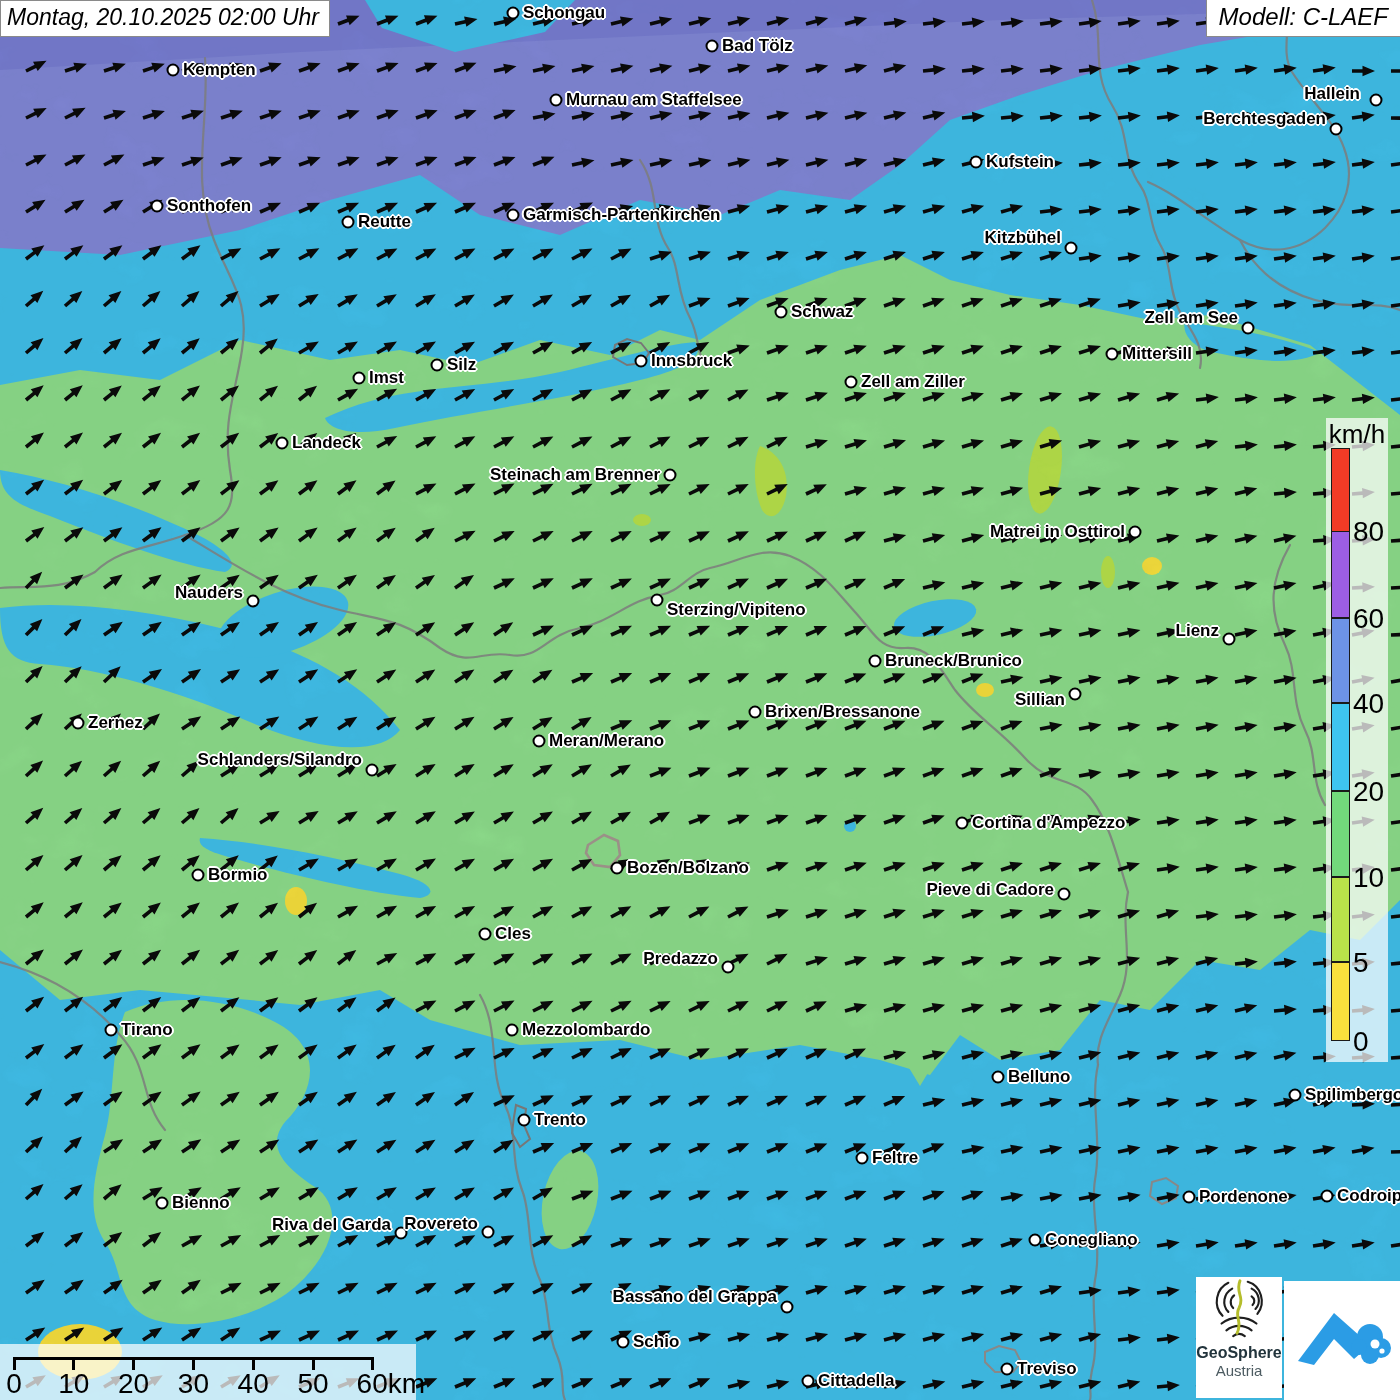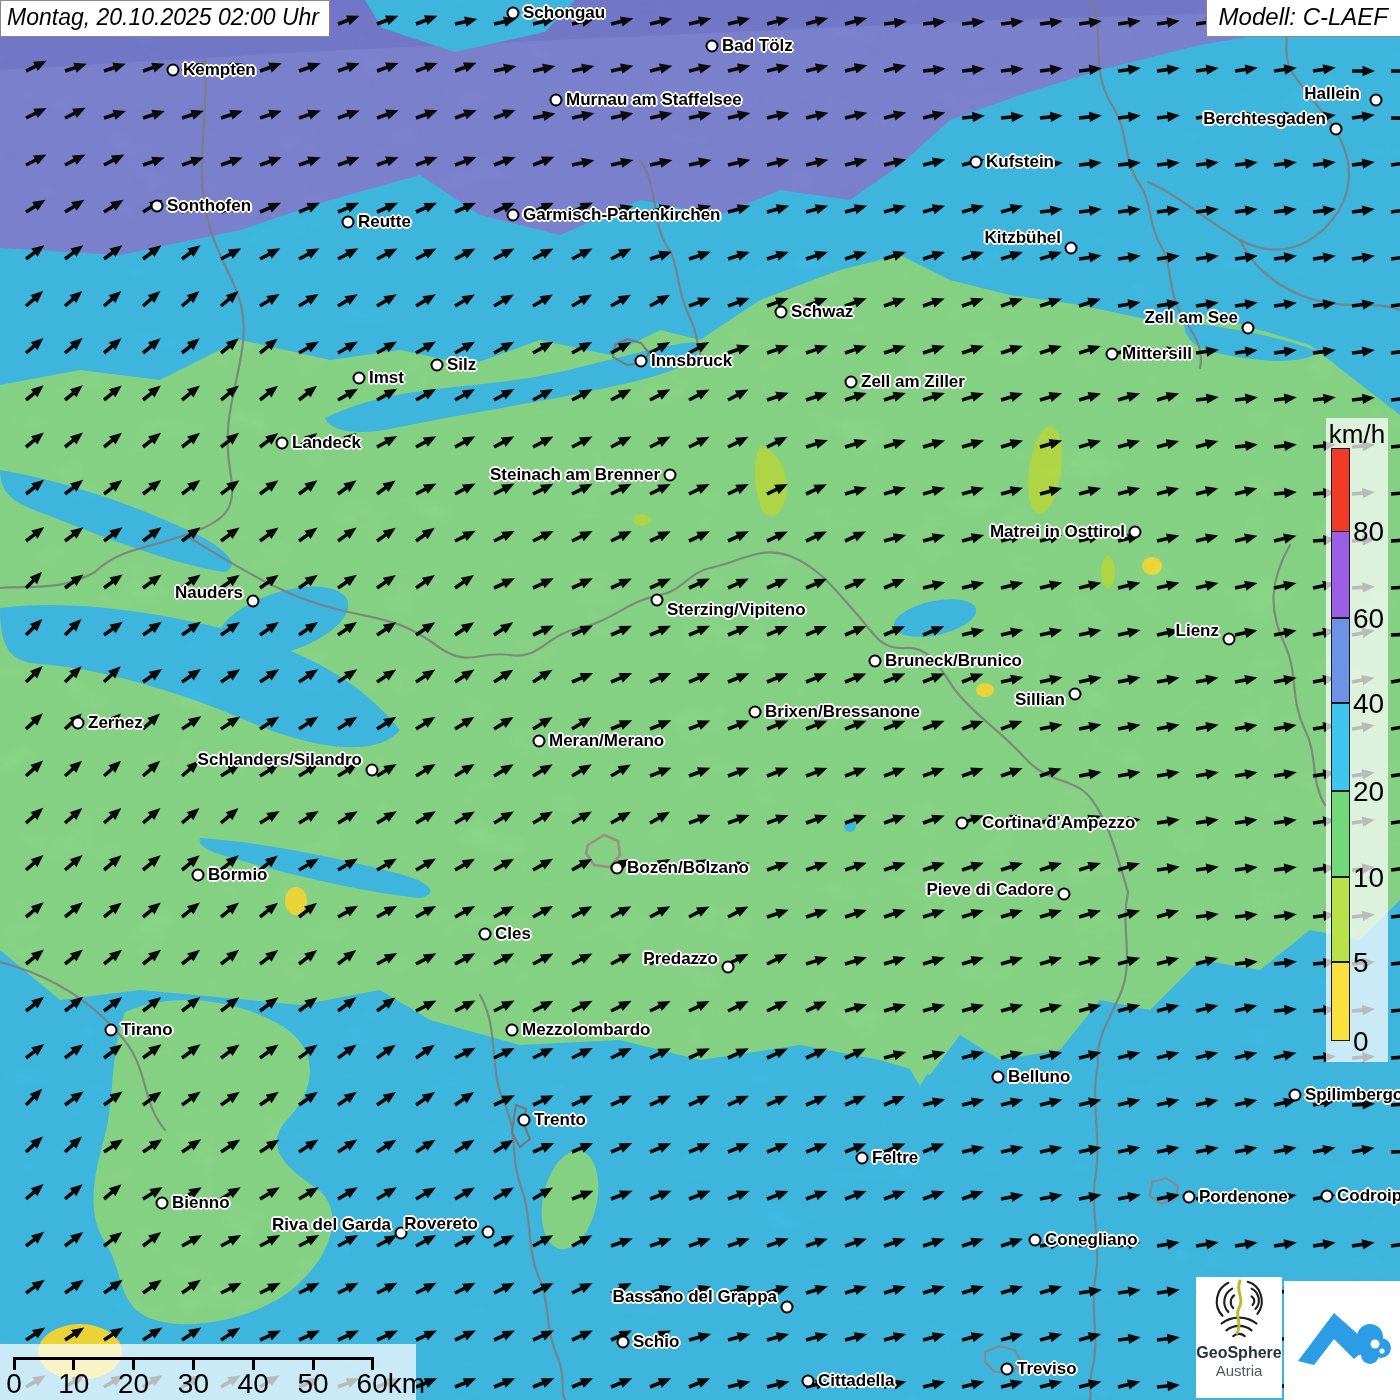--- a/index.html
+++ b/index.html
@@ -1268,21 +1268,21 @@
       <div class="clabel" style="top: 700px; right: 335px;">Sillian</div>
       <div class="dot" style="left: 755px; top: 712px;"></div>
       <div class="clabel" style="top: 712px; left: 765px;">Brixen/Bressanone</div>
       <div class="dot" style="left: 78px; top: 723px;"></div>
       <div class="clabel" style="top: 723px; left: 88px;">Zernez</div>
       <div class="dot" style="left: 539px; top: 741px;"></div>
       <div class="clabel" style="top: 741px; left: 549px;">Meran/Merano</div>
       <div class="dot" style="left: 372px; top: 770px;"></div>
       <div class="clabel" style="top: 760px; right: 1038px;">Schlanders/Silandro</div>
       <div class="dot" style="left: 962px; top: 823px;"></div>
-      <div class="clabel" style="top: 823px; left: 972px; margin-left: 10px;">Cortina d'Ampezzo</div>
+      <div class="clabel" style="top: 823px; left: 972px;">Cortina d'Ampezzo</div>
       <div class="dot" style="left: 617px; top: 868px;"></div>
       <div class="clabel" style="top: 868px; left: 627px;">Bozen/Bolzano</div>
       <div class="dot" style="left: 198px; top: 875px;"></div>
       <div class="clabel" style="top: 875px; left: 208px;">Bormio</div>
       <div class="dot" style="left: 1064px; top: 894px;"></div>
       <div class="clabel" style="top: 890px; right: 346px;">Pieve di Cadore</div>
       <div class="dot" style="left: 485px; top: 934px;"></div>
       <div class="clabel" style="top: 934px; left: 495px;">Cles</div>
       <div class="dot" style="left: 728px; top: 967px;"></div>
       <div class="clabel" style="top: 959px; right: 682px;">Predazzo</div>

